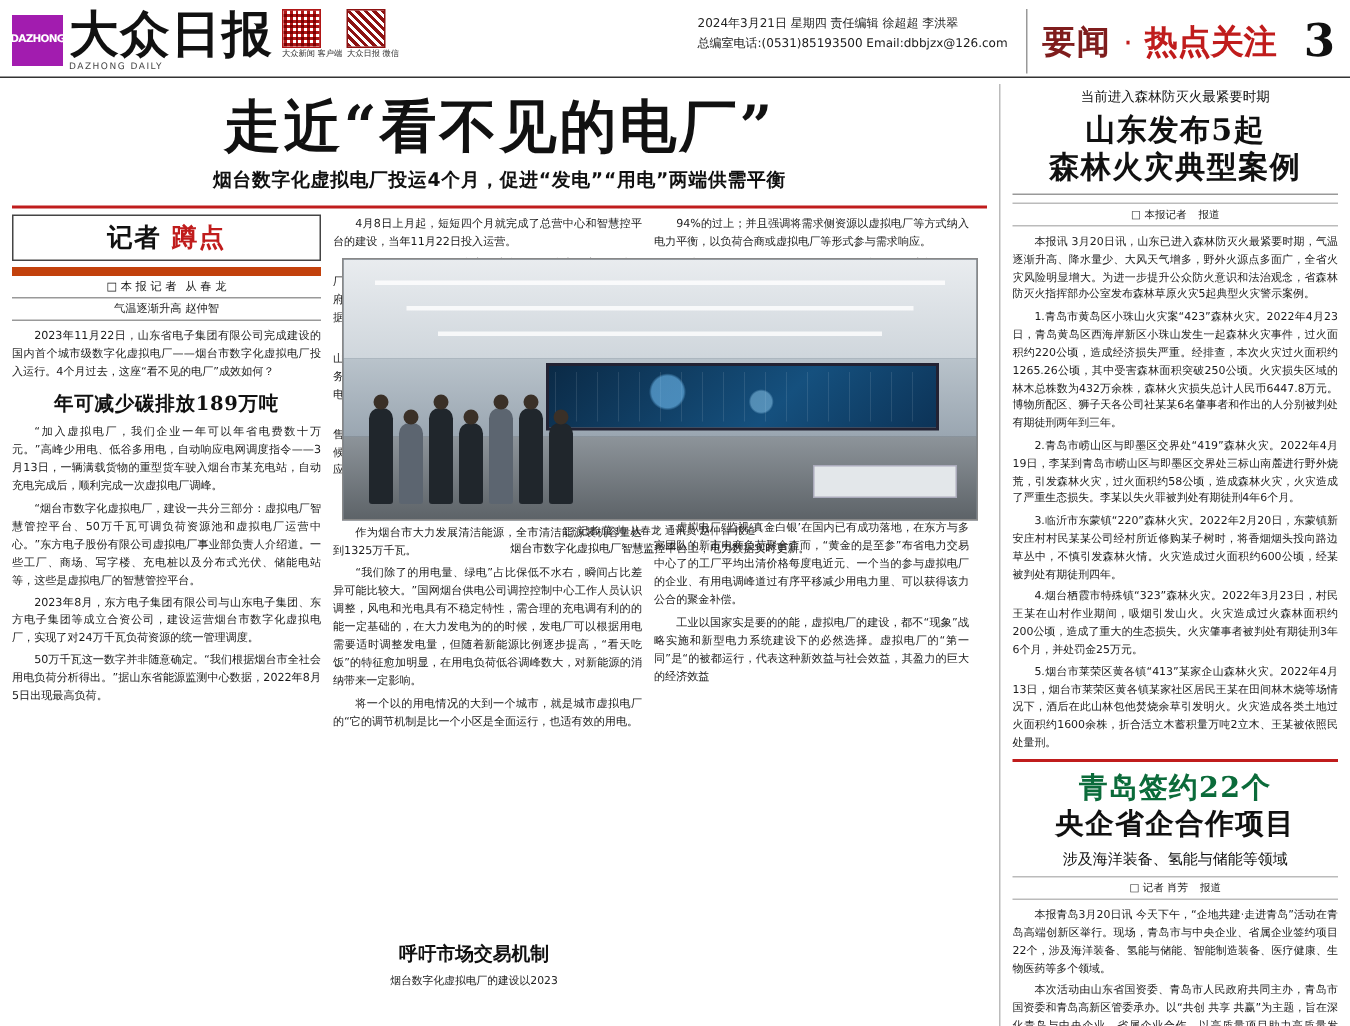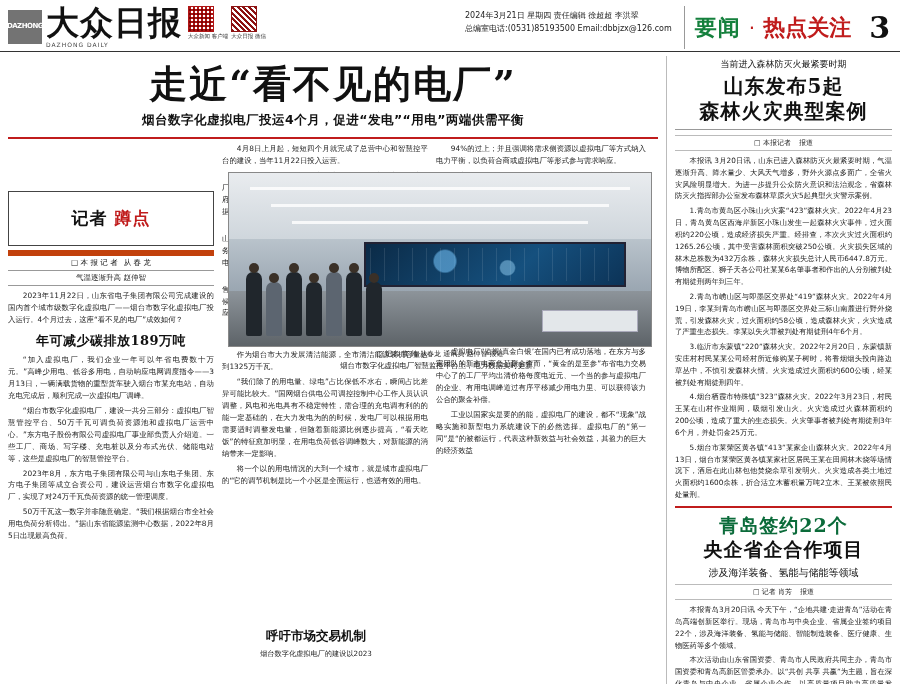--- a/index.html
+++ b/index.html
@@ -14,21 +14,21 @@
 
   
   .masthead {
     display:flex; align-items:flex-start;
     padding:6px 10px 2px 8px;
     border-bottom:1px solid #333;
     height:52px;
   }
   .logo-block { display:flex; align-items:center; gap:4px; }
   .logo-mark {
-    width:34px;height:34px;background:#737373;color:#fff;
+    width:34px;height:34px;background:#a21caf;color:#fff;
     display:flex;align-items:center;justify-content:center;
     font-size:7px;line-height:1.05;text-align:center;font-weight:bold;
     letter-spacing:-0.5px;
   }
   .logo-name {
     font-family:"DejaVu Serif", serif;
     font-size:33px;font-weight:bold;letter-spacing:1px;color:#111;
     line-height:1;
   }
   .logo-sub { font-size:6px; color:#444; letter-spacing:1px; margin-top:2px;}
@@ -52,21 +52,21 @@
     margin-left:auto; text-align:left; font-size:8px; color:#222;
     padding-top:4px; line-height:1.6;
   }
   .issue-meta .line2 { color:#1a1a1a; }
   .section-flag {
     margin-left:12px; display:flex; align-items:center; gap:8px;
     border-left:1px solid #999; padding-left:10px; align-self:stretch;
   }
   .flag-main {
     font-family:"DejaVu Serif", serif;
-    font-size:22px; font-weight:bold; color:#15803d; letter-spacing:1px;
+    font-size:22px; font-weight:bold; color:#7f1d1d; letter-spacing:1px;
   }
   .flag-dot { color:#c01c1c; font-size:20px; }
   .flag-sub { font-family:"DejaVu Serif", serif;font-size:22px;font-weight:bold;color:#c01c1c;}
   .page-num {
     font-family:"DejaVu Serif", serif;
     font-size:30px;font-weight:bold;color:#111;margin-left:10px;
   }
 
   
   .body-grid {
@@ -90,21 +90,21 @@
   }
   .rule-red { height:2px; background:#c01c1c; margin:6px 0 4px; }
 
   
   .three-col { display:flex; gap:8px; margin-top:4px; }
   .col { width:206px; }
   .col-wide { width:424px; }
 
   
   .reporter-badge {
-    border:1px solid #444; padding:15px 4px; margin-bottom:4px;margin-top:48px;
+    border:1px solid #444; padding:3px 4px; margin-bottom:4px;
   }
   .reporter-badge .bt {
     font-family:"DejaVu Serif",serif;font-size:17px;font-weight:bold;
     letter-spacing:1px;
   }
   .reporter-badge .bt span.red { color:#c01c1c; }
   .byline {
     display:flex; justify-content:center; gap:6px;
     font-size:7.5px; color:#222; border-top:6px solid #c2410c;
     border-bottom:1px solid #999; padding:2px 0; margin:3px 0 4px;

